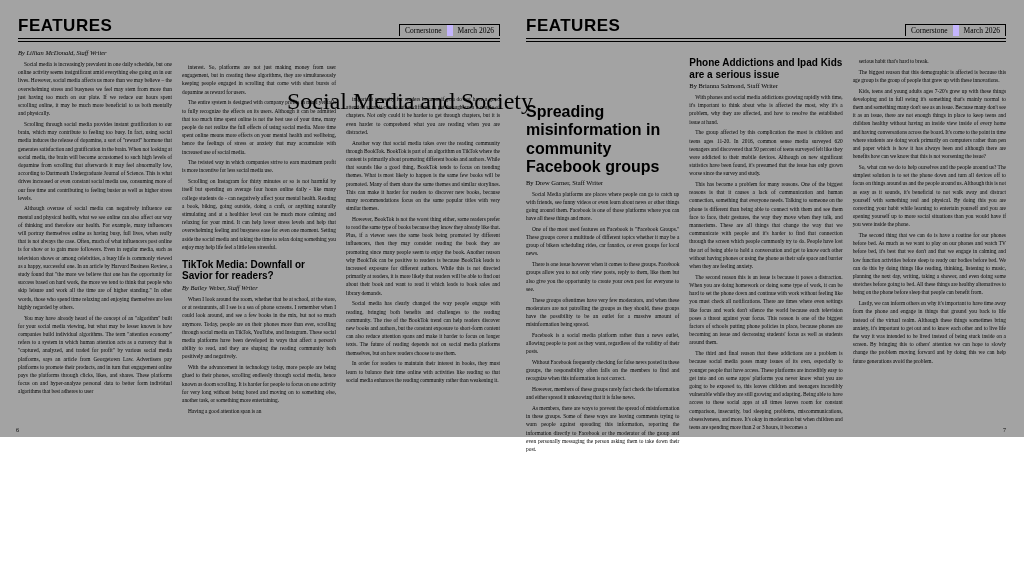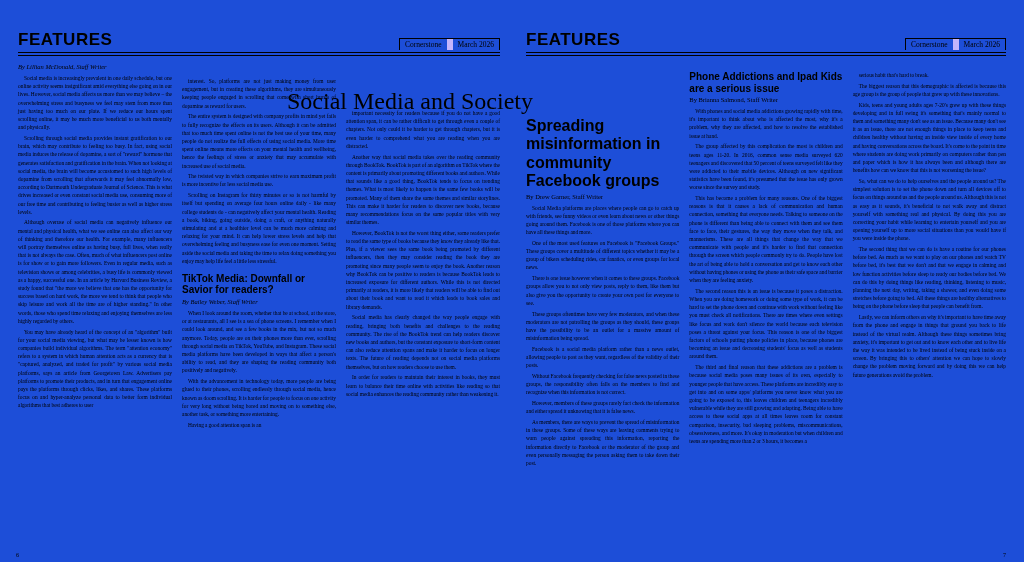--- a/index.html
+++ b/index.html
@@ -16,24 +16,24 @@
   }
   .spread {
     position: relative;
     width: 1024px;
     height: 562px;
     display: flex;
   }
   .page {
     position: relative;
     width: 512px;
-    height: 562px;
+    height: 437px;
     box-sizing: border-box;
-    padding: 30px 16px 14px 16px;
-    background: #1d4ed8;
+    padding: 16px 16px 14px 16px;
+    background: #a3a3a3;
   }
   .page.left { padding-left: 18px; padding-right: 12px; }
   .page.right { padding-left: 14px; padding-right: 18px; }
 
   
   .masthead {
     display: flex;
     align-items: flex-end;
     justify-content: space-between;
     border-bottom: 1.5px solid #000;

